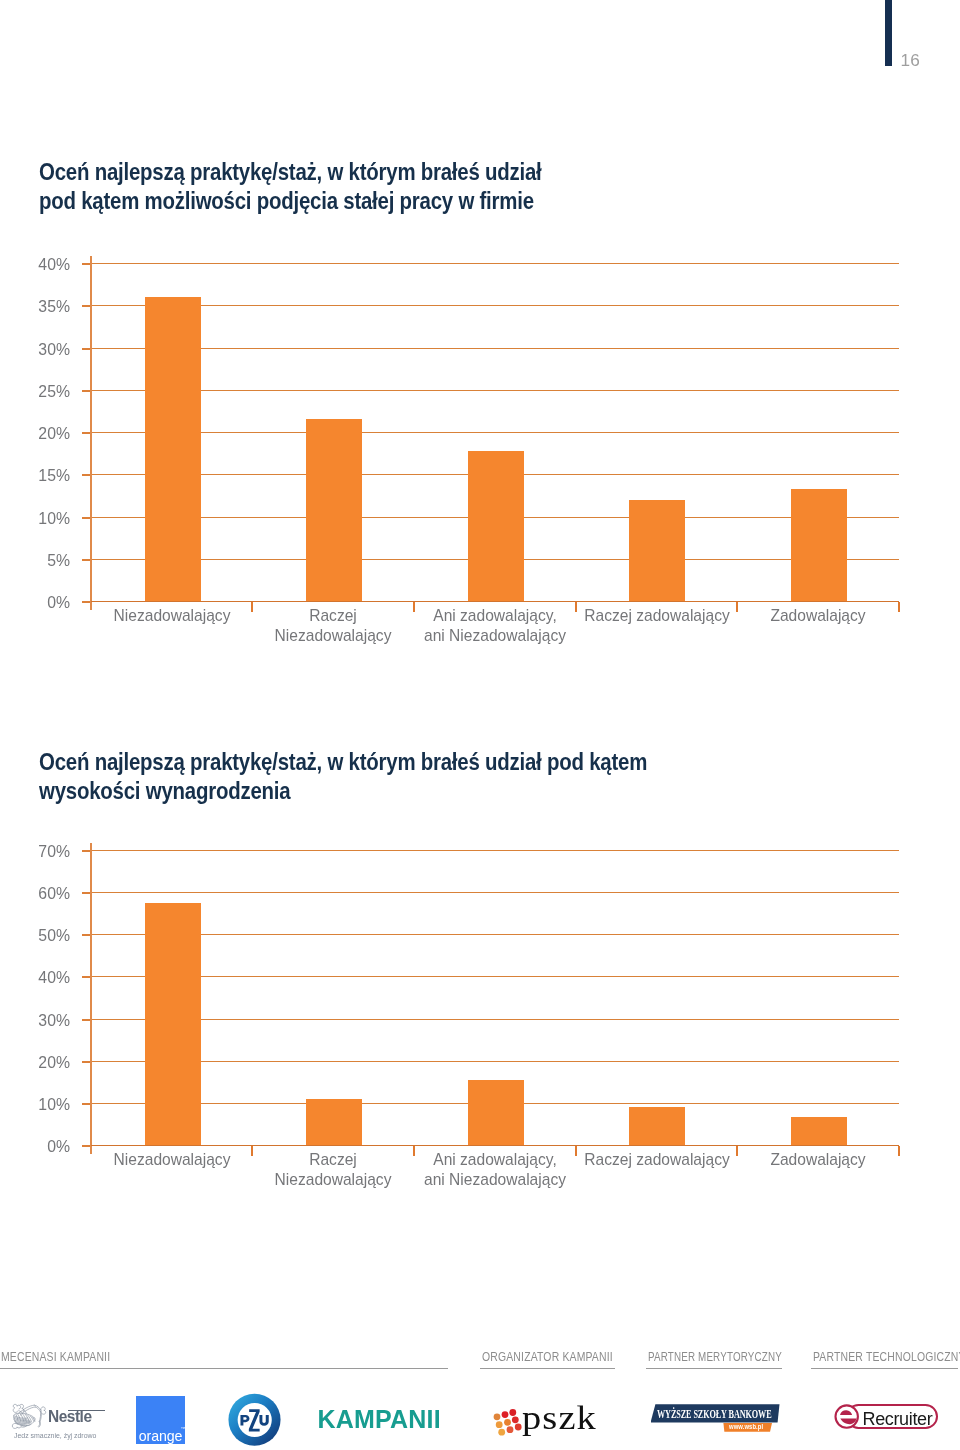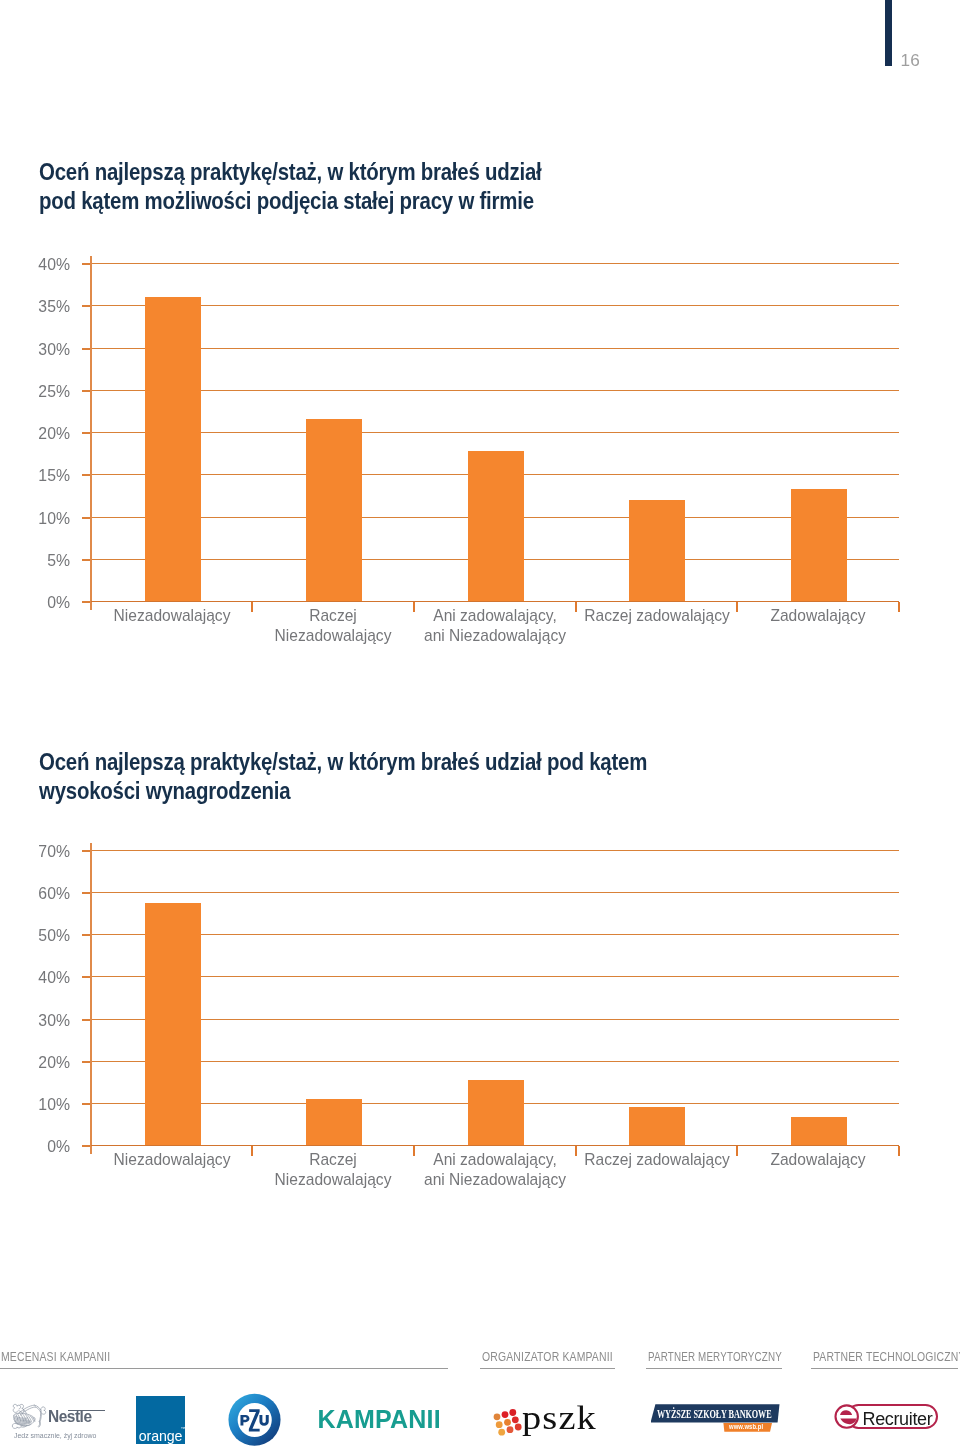--- a/index.html
+++ b/index.html
@@ -31,21 +31,21 @@
         line-height:20.3px;white-space:pre-line;transform:scaleX(.95);transform-origin:50% 0;}
   .fcap{position:absolute;font-size:12.2px;color:#8C8C8C;letter-spacing:.2px;
         line-height:1;white-space:nowrap;transform:scaleX(.855);transform-origin:0 0;}
   .frule{position:absolute;height:1px;background:#9A9A9A;}
 
   .logo{position:absolute;}
   .nestle-word{position:absolute;left:37.2px;top:5.6px;color:#5D6674;font-weight:bold;
                font-size:17.4px;line-height:1;letter-spacing:-0.55px;transform:scaleX(.89);transform-origin:0 0;}
   .nestle-bar{position:absolute;left:57.4px;top:7.2px;width:36.5px;height:1.8px;background:#5D6674;}
   .nestle-tag{position:absolute;font-size:7.3px;color:#858E9B;letter-spacing:-0.02px;white-space:nowrap;transform:scaleX(.955);transform-origin:0 0;}
-  .orangebox{position:absolute;background:#0369a1;text-align:center;}
+  .orangebox{position:absolute;background:#3b82f6;text-align:center;}
   .orangetxt{position:absolute;color:#FFFFFF;font-size:14.2px;font-weight:normal;line-height:1;letter-spacing:-0.1px;}
   .orangetm{position:absolute;color:#FFFFFF;font-size:4.6px;line-height:1;}
   .siemens{position:absolute;color:#179D90;font-weight:bold;font-size:25px;
            letter-spacing:.2px;line-height:1;transform:scaleX(1.0);transform-origin:0 0;}
   .pszktxt{position:absolute;color:#111111;font-family:"Liberation Serif",serif;
            font-size:34px;line-height:1;letter-spacing:1.0px;transform:scaleX(1.13);transform-origin:0 0;}
   .wsbnavy{position:absolute;background:#1E3A5F;}
   .wsborange{position:absolute;background:#F0802A;}
   .wsbtxt{position:absolute;color:#FFFFFF;font-family:"Liberation Serif",serif;
           font-weight:bold;font-size:12.2px;letter-spacing:-0.15px;line-height:1;white-space:nowrap;

